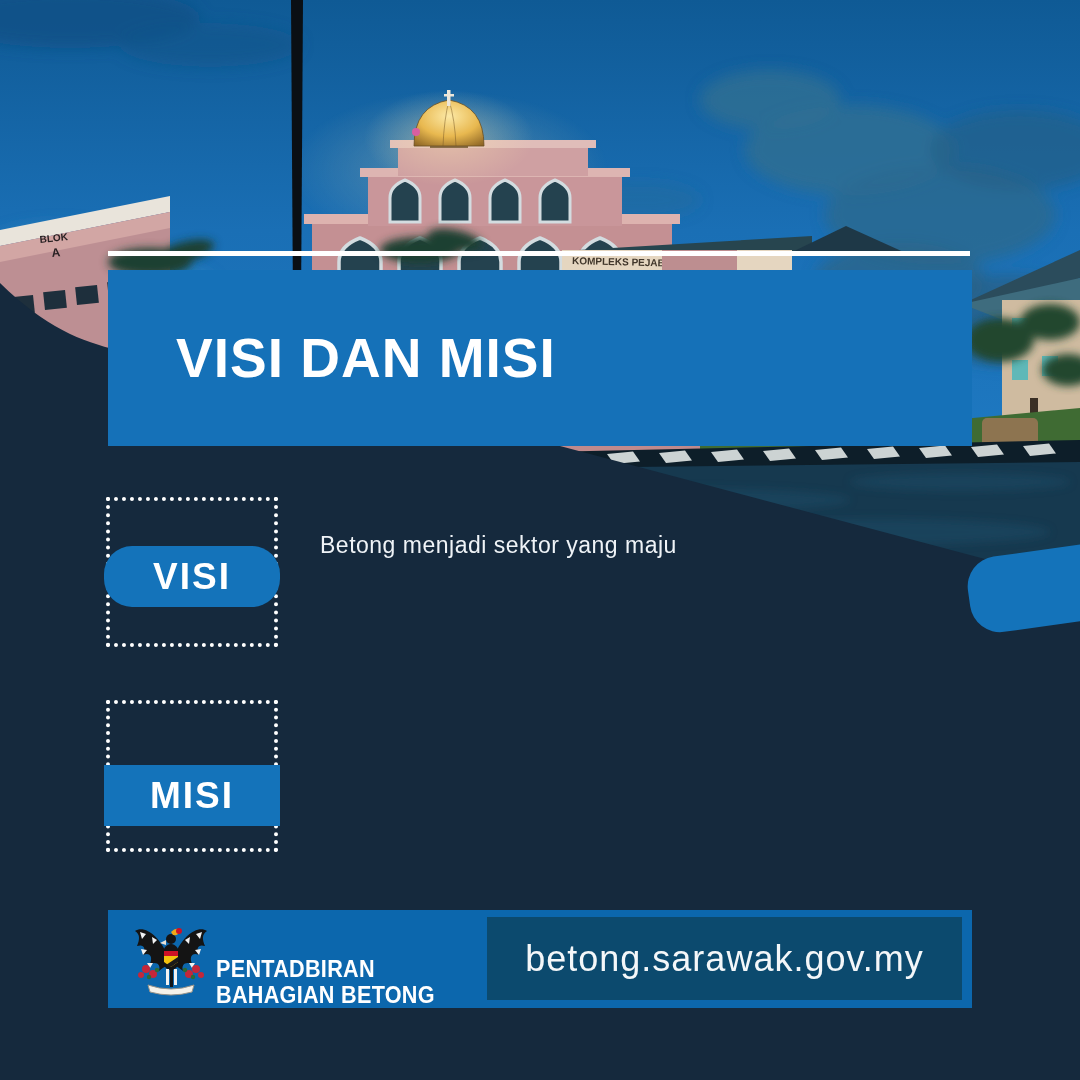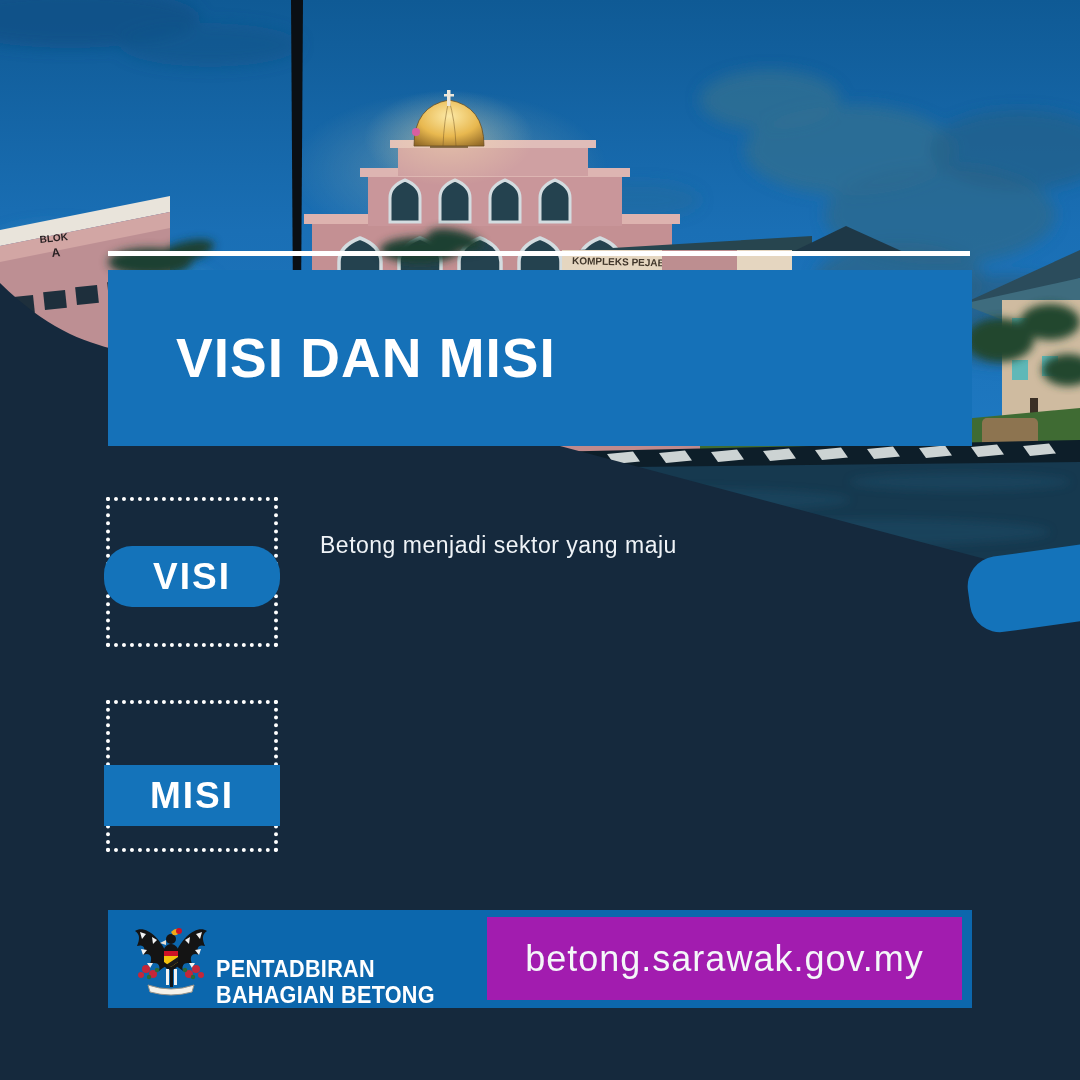--- a/index.html
+++ b/index.html
@@ -33,21 +33,21 @@
              letter-spacing:.5px;z-index:7;}
   .visi-text{top:521px;}
   .misi-text{top:706px;}
 
   
   .footer-bar{left:108px;top:910px;width:864px;height:98px;background:#0C67AD;z-index:7;}
   .crest{left:24px;top:9px;width:78px;height:80px;}
   .org{left:108px;top:0;height:98px;display:flex;flex-direction:column;justify-content:flex-end;}
   .org span{color:#fff;font-weight:700;font-size:23px;line-height:26px;letter-spacing:.3px;
             transform:scaleX(.94);transform-origin:left center;white-space:nowrap;}
-  .web-box{left:379px;top:7px;width:475px;height:83px;background:#a21caf;
+  .web-box{left:379px;top:7px;width:475px;height:83px;background:#0c4a6e;
            display:flex;align-items:center;justify-content:center;}
   .web-box span{color:#F4F7F9;font-size:36px;letter-spacing:1px;}
 </style>
 </head>
 <body>
 
 <div id="canvas">
 
   <svg class="abs" width="1080" height="660" viewBox="0 0 1080 660" style="left:0;top:0;z-index:1">
     <defs>

